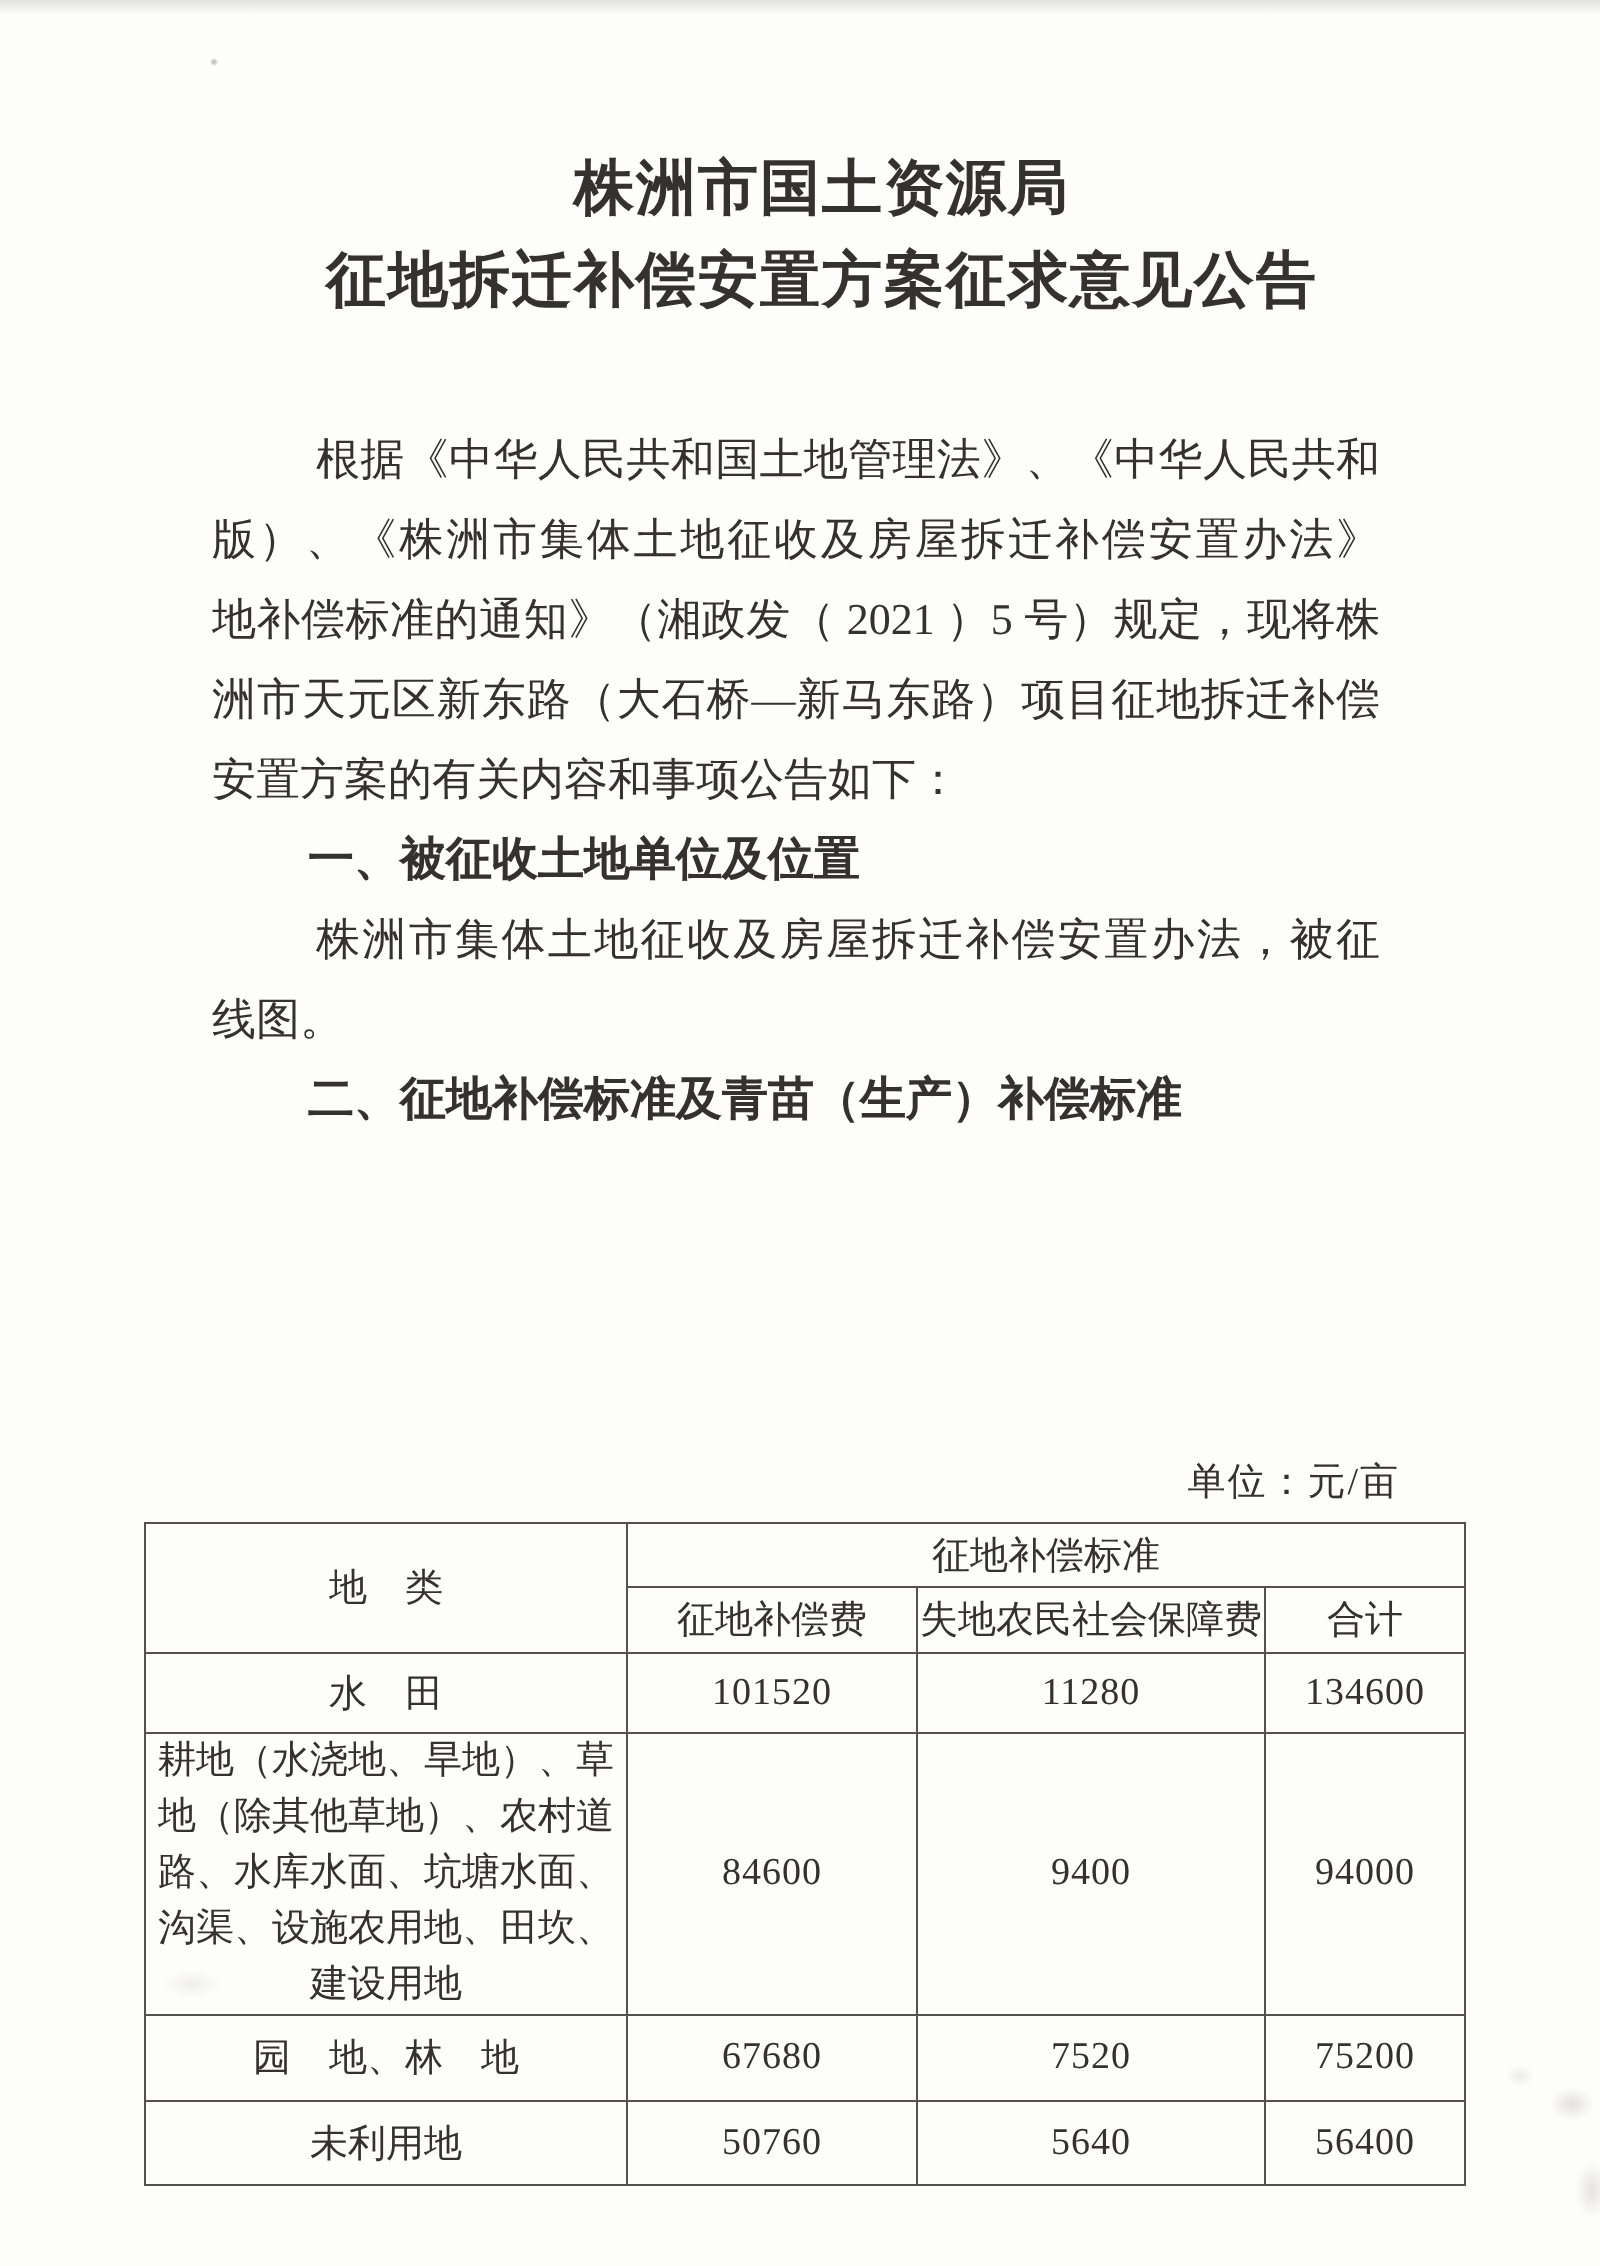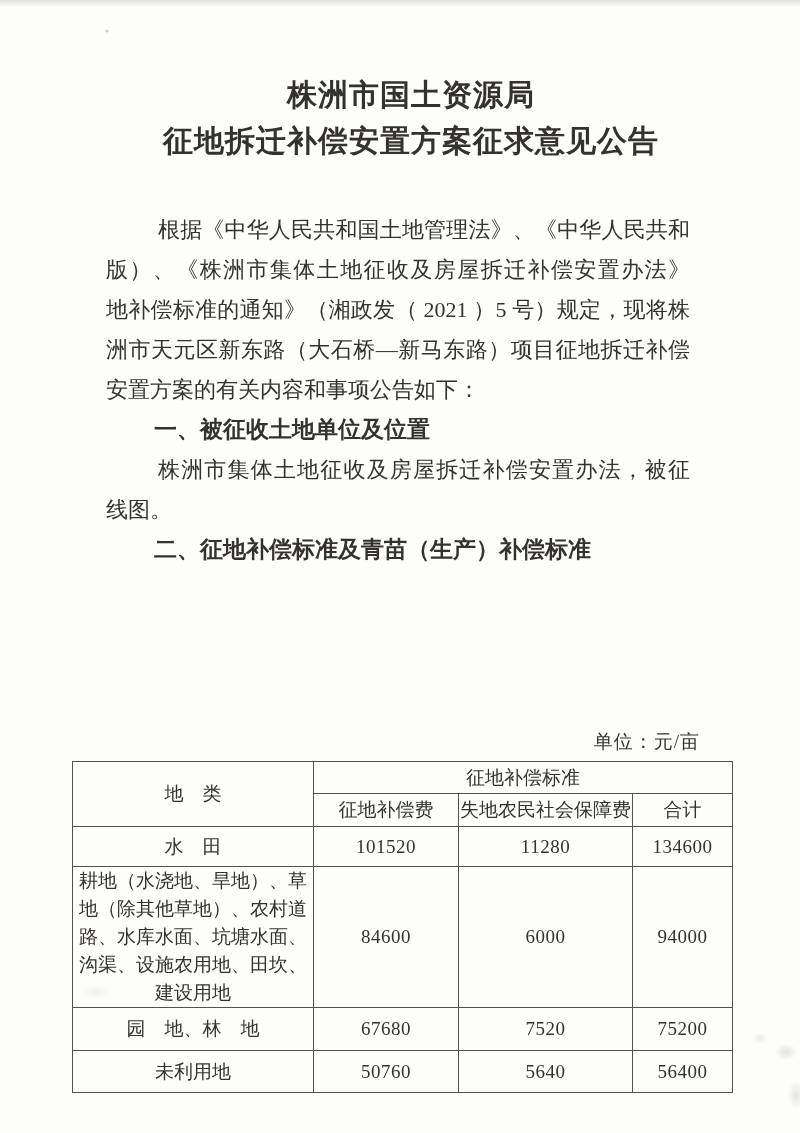--- a/index.html
+++ b/index.html
@@ -154,21 +154,21 @@
       </tr>
       <tr class="tr-r1">
         <td class="cell-land">水　田</td>
         <td class="cell-num">101520</td>
         <td class="cell-num">11280</td>
         <td class="cell-num">134600</td>
       </tr>
       <tr class="tr-r2">
         <td class="cell-land cell-land-long">耕地（水浇地、旱地）、草地（除其他草地）、农村道路、水库水面、坑塘水面、沟渠、设施农用地、田坎、建设用地</td>
         <td class="cell-num">84600</td>
-        <td class="cell-num">6000</td>
+        <td class="cell-num">9400</td>
         <td class="cell-num">94000</td>
       </tr>
       <tr class="tr-r3">
         <td class="cell-land">园　地、林　地</td>
         <td class="cell-num">67680</td>
         <td class="cell-num">7520</td>
         <td class="cell-num">75200</td>
       </tr>
       <tr class="tr-r4">
         <td class="cell-land">未利用地</td>

